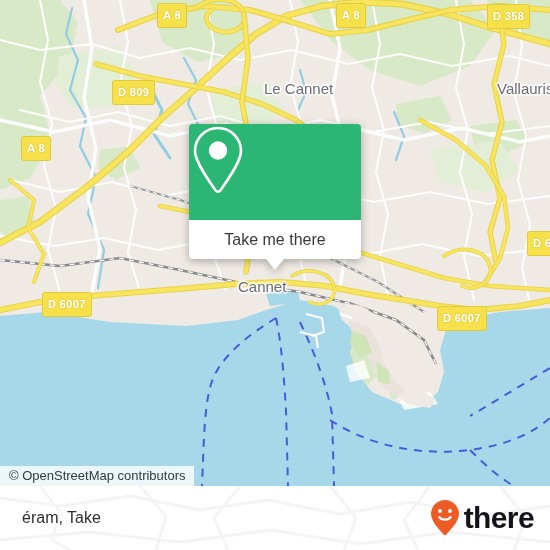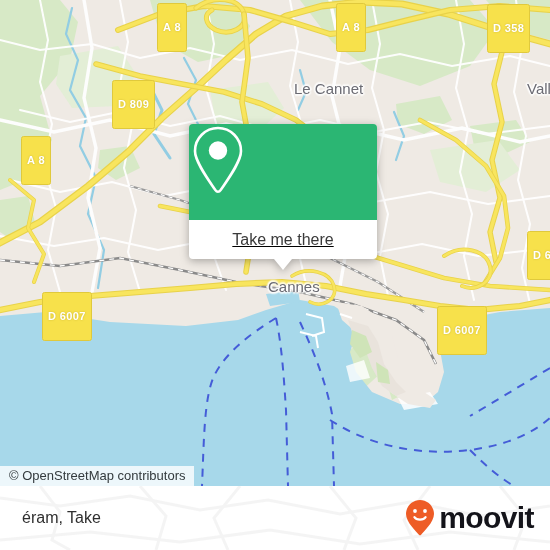--- a/index.html
+++ b/index.html
@@ -19,44 +19,43 @@
     position:absolute;
     background:#f7e14b;
     border:1.5px solid #e0c93c;
     border-radius:2.5px;
     color:#ffffff;
     font-size:11px;
     font-weight:bold;
     letter-spacing:.4px;
     line-height:15px;
     height:15px;
-    padding:16px 5px;
+    padding:4px 5px;
     text-align:center;
     white-space:nowrap;
     text-shadow:0 0 2px rgba(120,100,0,.35);
   }
 
   
   .place{
     position:absolute;
     color:#6b6b73;
     font-size:14px;
     white-space:nowrap;
     text-shadow:
        1.6px 0 1.6px #fff, -1.6px 0 1.6px #fff,
        0 1.6px 1.6px #fff, 0 -1.6px 1.6px #fff,
        1.2px 1.2px 1.6px #fff, -1.2px -1.2px 1.6px #fff;
   }
-  .place.big{font-size:15px;margin-left:30px;}
+  .place.big{font-size:15px;}
 
   
   .popup{
-    position:absolute;left:189px;top:124px;width:188px;
+    position:absolute;left:189px;top:124px;width:172px;
     filter:drop-shadow(0 2px 4px rgba(0,0,0,.30));
-    text-decoration:underline;
   }
   .popup-top{
     background:#2bb673;
     height:96px;
     border-radius:4px 4px 0 0;
     display:flex;align-items:center;justify-content:center;
   }
   .popup-bot{
     background:#ffffff;
     height:39px;
@@ -258,21 +257,21 @@
           <path d="M330,420 C370,446 418,456 470,450 C514,444 536,430 550,418"></path>
           <path d="M550,368 C520,386 494,402 470,416"></path>
           <path d="M470,450 C486,466 500,478 514,486"></path>
         </g>
 
       </g>
     </svg>
 
     <div class="place big" style="left:264px;top:80px;">Le Cannet</div>
     <div class="place big" style="left:497px;top:80px;">Vallauris</div>
-    <div class="place big" style="left:238px;top:278px;">Cannes</div>
+    <div class="place big" style="left:238px;top:278px;">Cannet</div>
 
     <div class="shield" style="left:157px;top:3px;">A 8</div>
     <div class="shield" style="left:336px;top:3px;">A 8</div>
     <div class="shield" style="left:487px;top:4px;">D 358</div>
     <div class="shield" style="left:112px;top:80px;text-align:right;">D 809</div>
     <div class="shield" style="left:21px;top:136px;">A 8</div>
     <div class="shield" style="left:42px;top:292px;">D 6007</div>
     <div class="shield" style="left:437px;top:306px;">D 6007</div>
     <div class="shield" style="left:527px;top:231px;">D 6</div>
 
@@ -314,17 +313,17 @@
 
     <div class="brand">
       <svg width="30" height="38" viewBox="0 0 30 38">
         <path d="M15 1 C7.3 1 1 7.3 1 15 C1 23.2 11.5 32.8 14.1 35.9
                  C14.6 36.5 15.4 36.5 15.9 35.9 C18.5 32.8 29 23.2 29 15
                  C29 7.3 22.7 1 15 1 Z" fill="#ee5c26"></path>
         <circle cx="10" cy="12" r="1.9" fill="#ffffff"></circle>
         <circle cx="20" cy="12" r="1.9" fill="#ffffff"></circle>
         <path d="M9.4 18.2 C11.4 21.4 18.6 21.4 20.6 18.2" fill="none" stroke="#ffffff" stroke-width="2.2" stroke-linecap="round"></path>
       </svg>
-      <span class="brand-word">moovit</span>
+      <span class="brand-word">there</span>
     </div>
   </div>
 
 </div>
 
 </body></html>

